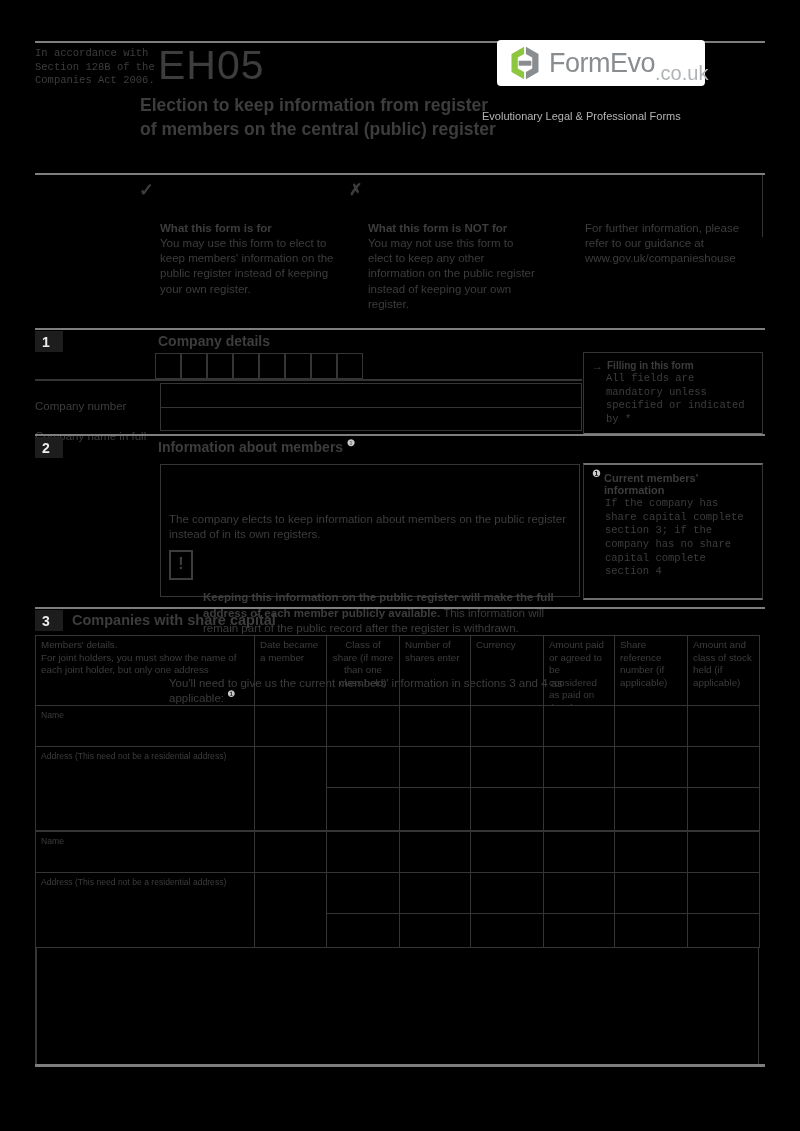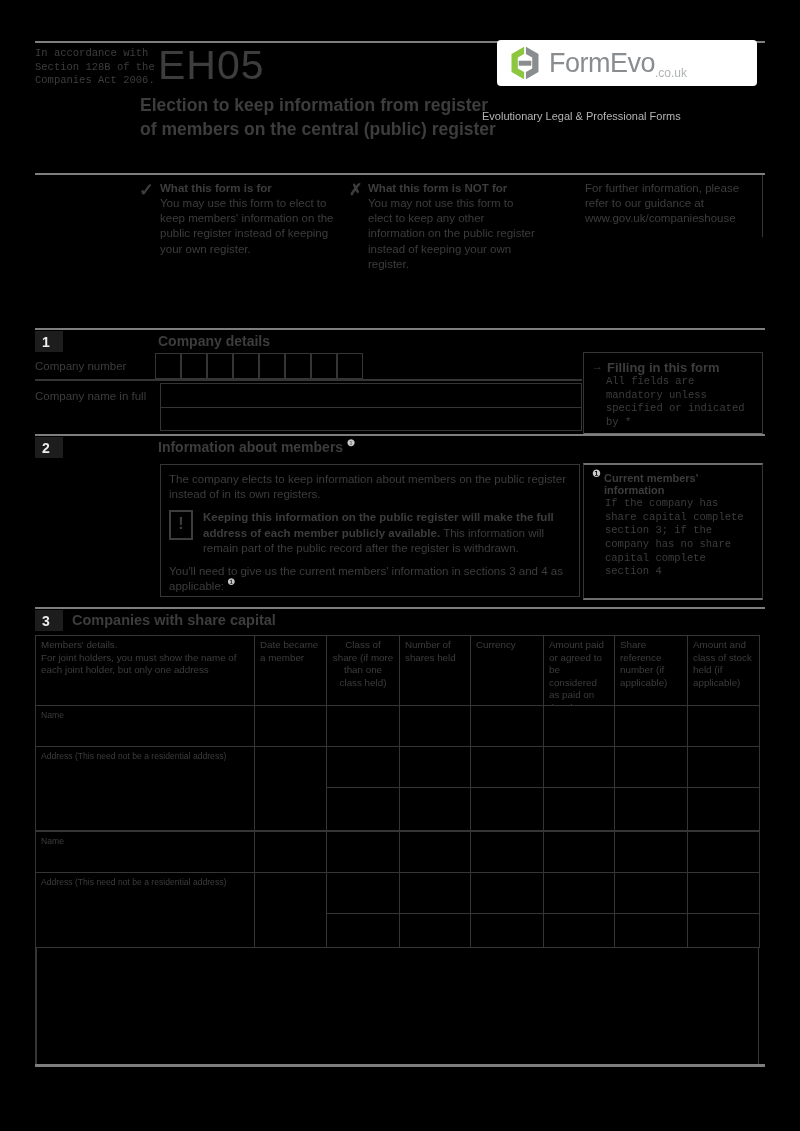--- a/index.html
+++ b/index.html
@@ -2,21 +2,21 @@
 <html><head>
 <meta charset="utf-8">
 <style>
   html,body{margin:0;padding:0;background:#000;}
   .page{position:relative;width:800px;height:1131px;background:#000;overflow:hidden;
         font-family:"Liberation Sans", sans-serif;color:#3d3d3d;}
   .abs{position:absolute;box-sizing:border-box;}
   .prelines{white-space:pre-line;}
   .rule{position:absolute;background:#7e7e7e;height:2px;}
   .txt-sm{font-size:10.5px;line-height:1.3;font-family:Liberation Mono, monospace;}
-  .txt-md{font-size:11.5px;line-height:1.32;}
+  .txt-md{font-size:11.5px;line-height:1.32;margin-top:40px;}
   .bold{font-weight:bold;}
   .badge{background:#1d1d1d;color:#ededed;font-weight:bold;font-size:14px;
          padding:3px 0 0 7px;box-sizing:border-box;}
   .sec-title{font-size:14px;font-weight:bold;color:#3d3d3d;}
   .noteref{color:#c9c9c9;font-size:9px;vertical-align:super;line-height:0;}
   .notebox{border-left:1.5px solid #353535;border-right:1px solid #353535;
            padding:7px 8px 0 8px;box-sizing:border-box;}
   .cnbox{position:absolute;width:26px;height:26px;border:1.5px solid #353535;box-sizing:border-box;background:transparent;}
   .fieldline{position:absolute;background:#353535;}
   
@@ -26,37 +26,37 @@
             border-top:1.5px solid #353535;border-left:1.5px solid #353535;}
   .tc{border-right:1.5px solid #353535;border-bottom:1.5px solid #353535;
       padding:3px 5px;font-size:9.8px;line-height:1.28;color:#3d3d3d;
       box-sizing:border-box;overflow:hidden;}
   .tc .celllabel{font-size:8.6px;color:#3d3d3d;}
   .bb-thick{border-bottom-width:2.5px;}
   .warnicon{width:20px;height:26px;border:2px solid #3d3d3d;color:#3d3d3d;
             font-weight:bold;font-size:16px;text-align:center;line-height:24px;flex:0 0 auto;}
   .logo-box{background:#fff;border-radius:4px;display:flex;align-items:center;padding-left:10px;}
   .logo-brand{font-size:27px;color:#8a8d8f;letter-spacing:-0.5px;}
-  .logo-suffix{font-size:12px;color:#b0b3b5;margin-top:20px;}
+  .logo-suffix{font-size:20px;color:#b0b3b5;margin-top:20px;}
 </style>
 </head>
 <body>
 
 <div class="page">
 
   <div class="rule" style="left:35px;top:41px;width:730px;"></div>
 
   <div class="abs txt-sm prelines" style="left:35px;top:47px;width:120px;">In accordance with
 Section 128B of the
 Companies Act 2006.</div>
   <div class="abs" style="left:158px;top:42px;font-size:41px;letter-spacing:1px;color:#3d3d3d;">EH05</div>
   <div class="abs bold prelines" style="left:140px;top:94px;font-size:17.5px;line-height:1.35;width:420px;">Election to keep information from register
 of members on the central (public) register</div>
 
-  <div class="abs logo-box" style="left:497px;top:40px;width:260px;height:46px;">
+  <div class="abs logo-box" style="left:497px;top:40px;width:208px;height:46px;">
     <span style="display:inline-block;width:36px;height:36px;margin-right:6px;">
       <svg width="36" height="36" viewBox="0 0 40 40">
         <polygon points="19,2 5,10 5,30 19,38 19,30 12,26 12,14 19,10" fill="#8dc63f"></polygon>
         <polygon points="21,2 35,10 35,30 21,38 21,30 28,26 28,14 21,10" fill="#8a8d8f"></polygon>
         <rect x="13" y="17.5" width="14" height="5.5" fill="#8a8d8f"></rect>
       </svg>
     </span>
     <span class="logo-brand">FormEvo</span>
     <span class="logo-suffix">.co.uk</span>
   </div>
@@ -93,21 +93,21 @@
 
   <div class="abs txt-md" style="left:35px;top:389px;width:120px;">Company name in full</div>
   <div class="abs" style="left:160px;top:383px;width:422px;height:48px;border:1.5px solid #353535;">
     <div style="height:23px;border-bottom:1.5px solid #353535;"></div>
     <div style="height:23px;"></div>
   </div>
 
   <div class="abs notebox" style="left:583px;top:352px;width:180px;height:83px;border-top:1.5px solid #353535;border-bottom:2.5px solid #6e6e6e;">
     <div style="display:flex;">
       <span style="font-size:11px;margin-right:4px;">→</span>
-      <span class="bold" style="font-size:13px;">Filling in this form</span>
+      <span class="bold" style="font-size:10px;">Filling in this form</span>
     </div>
     <div class="txt-sm" style="margin-left:14px;">All fields are mandatory unless specified or indicated by *</div>
   </div>
 
   <div class="rule" style="left:35px;top:434px;width:730px;"></div>
   <div class="abs badge" style="left:35px;top:437px;width:28px;height:21px;">2</div>
   <div class="abs sec-title" style="left:158px;top:439px;">
     <span>Information about members</span>
     <span class="noteref">❶</span>
   </div>
@@ -138,21 +138,21 @@
   <div class="rule" style="left:35px;top:607px;width:730px;"></div>
   <div class="abs badge" style="left:35px;top:610px;width:28px;height:21px;">3</div>
   <div class="abs sec-title" style="left:72px;top:612px;font-size:14.5px;">Companies with share capital</div>
 
   <div class="s3-table">
 
     <div class="tc prelines" style="grid-column:1;grid-row:1;">Members' details.
 For joint holders, you must show the name of each joint holder, but only one address</div>
     <div class="tc" style="grid-column:2;grid-row:1;">Date became a member</div>
     <div class="tc" style="grid-column:3;grid-row:1;text-align:center;">Class of share (if more than one class held)</div>
-    <div class="tc" style="grid-column:4;grid-row:1;">Number of shares held</div>
+    <div class="tc" style="grid-column:4;grid-row:1;">Number of shares enter</div>
     <div class="tc" style="grid-column:5;grid-row:1;">Currency</div>
     <div class="tc" style="grid-column:6;grid-row:1;">Amount paid or agreed to be considered as paid on the shares</div>
     <div class="tc" style="grid-column:7;grid-row:1;">Share reference number (if applicable)</div>
     <div class="tc" style="grid-column:8;grid-row:1;">Amount and class of stock held (if applicable)</div>
 
     <div class="tc" style="grid-column:1;grid-row:2;">
       <span class="celllabel">Name</span>
     </div>
     <div class="tc" style="grid-column:2;grid-row:2;"></div>
     <div class="tc" style="grid-column:3;grid-row:2;"></div>

